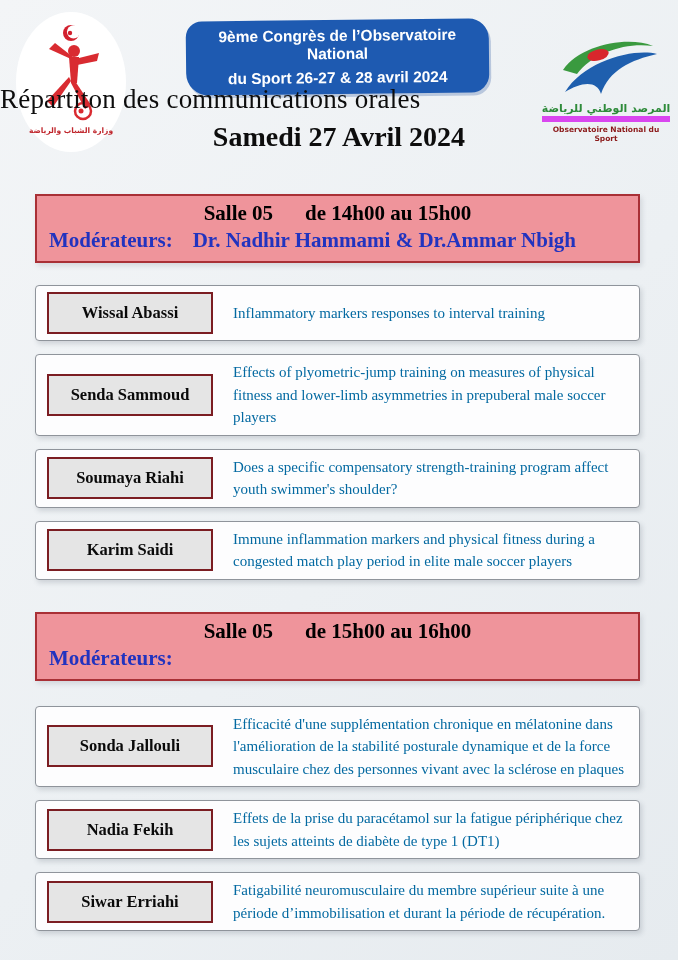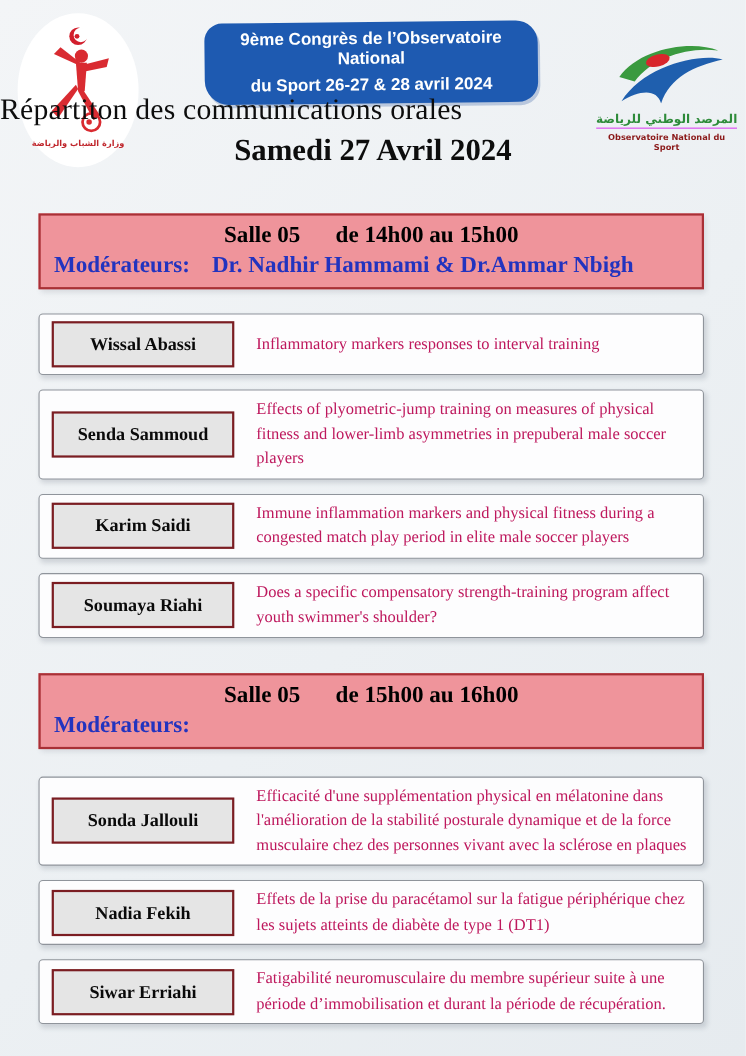--- a/index.html
+++ b/index.html
@@ -20,21 +20,21 @@
     background:#1e5ab1; border-radius:16px 20px 18px 22px;
     transform:rotate(-0.6deg);
     color:#ffffff; font-family:"Liberation Sans", sans-serif; font-weight:bold;
     display:flex; flex-direction:column; justify-content:center; gap:7px;
     text-align:center; font-size:15.5px; line-height:1.15;
     box-shadow:2px 3px 0 rgba(25,70,150,0.25);
   }
   .logo-right { position:absolute; right:6px; top:36px; width:132px; text-align:center; }
   .logo-right .arabic {
     color:#2e8b3a; font-family:"DejaVu Sans", sans-serif; font-weight:bold;
-    font-size:11px; margin-top:-4px; border-bottom:1px solid #d946ef; display:inline-block; padding-bottom:1px;
+    font-size:11px; margin-top:-4px; border-bottom:6px solid #d946ef; display:inline-block; padding-bottom:1px;
   }
   .logo-right .latin {
     color:#8b1a1a; font-family:"DejaVu Sans", sans-serif; font-weight:bold; font-size:7.5px; margin-top:3px;
   }
   .page-title { position:absolute; top:84px; left:0; right:0; text-align:left;
     font-size:27px; font-weight:normal; color:#0d0d0d; letter-spacing:0.2px; }
   .page-date { position:absolute; top:121px; left:0; right:0; text-align:center;
     font-size:28px; font-weight:bold; color:#0d0d0d; }
 
   main { padding:0 38px 0 35px; }
@@ -54,21 +54,21 @@
     background:#fdfdfe; border:1px solid #8f949b; border-radius:4px;
     box-shadow:2px 3px 5px rgba(60,70,90,0.18);
     display:flex; align-items:center; padding:6px 12px 6px 11px; min-height:52px;
   }
   .speaker {
     flex:0 0 166px; width:166px;
     background:#e5e5e5; border:2px solid #7b1d22;
     font-weight:bold; font-size:16.5px; color:#0a0a0a;
     text-align:center; padding:9px 2px;
   }
-  .topic { flex:1; margin-left:20px; font-size:15px; line-height:1.5; color:#be185d; }
+  .topic { flex:1; margin-left:20px; font-size:15px; line-height:1.5; color:#0369a1; }
   .session + .session { margin-top:22px; }
   .session:last-child .talks { margin-top:25px; }
 </style>
 </head>
 <body>
 
 <div class="header">
 
   <div class="logo-left">
     <svg width="92" height="126" viewBox="0 0 92 126">
@@ -124,44 +124,44 @@
     <div class="speaker">Wissal Abassi</div>
     <div class="topic">Inflammatory markers responses to interval training</div>
   </div>
 
   <div class="talk-row">
     <div class="speaker">Senda Sammoud</div>
     <div class="topic">Effects of plyometric-jump training on measures of physical fitness and lower-limb asymmetries in prepuberal male soccer players</div>
   </div>
 
   <div class="talk-row">
-    <div class="speaker">Karim Saidi</div>
-    <div class="topic">Immune inflammation markers and physical fitness during a congested match play period in elite male soccer players</div>
+    <div class="speaker">Soumaya Riahi</div>
+    <div class="topic">Does a specific compensatory strength-training program affect youth swimmer's shoulder?</div>
   </div>
 
   <div class="talk-row">
-    <div class="speaker">Soumaya Riahi</div>
-    <div class="topic">Does a specific compensatory strength-training program affect youth swimmer's shoulder?</div>
+    <div class="speaker">Karim Saidi</div>
+    <div class="topic">Immune inflammation markers and physical fitness during a congested match play period in elite male soccer players</div>
   </div>
 </div>
   </section>
 
   <section class="session">
     <div class="session-header">
       <div class="room-time">
         <span class="room">Salle 05</span><span class="time">de 15h00 au 16h00</span>
       </div>
       <div class="mods">
         <span class="label">Modérateurs:</span>
       </div>
     </div>
     <div class="talks">
   <div class="talk-row">
     <div class="speaker">Sonda Jallouli</div>
-    <div class="topic">Efficacité d'une supplémentation physical en mélatonine dans l'amélioration de la stabilité posturale dynamique et de la force musculaire chez des personnes vivant avec la sclérose en plaques</div>
+    <div class="topic">Efficacité d'une supplémentation chronique en mélatonine dans l'amélioration de la stabilité posturale dynamique et de la force musculaire chez des personnes vivant avec la sclérose en plaques</div>
   </div>
 
   <div class="talk-row">
     <div class="speaker">Nadia Fekih</div>
     <div class="topic">Effets de la prise du paracétamol sur la fatigue périphérique chez les sujets atteints de diabète de type 1 (DT1)</div>
   </div>
 
 
   <div class="talk-row">
     <div class="speaker">Siwar Erriahi</div>

